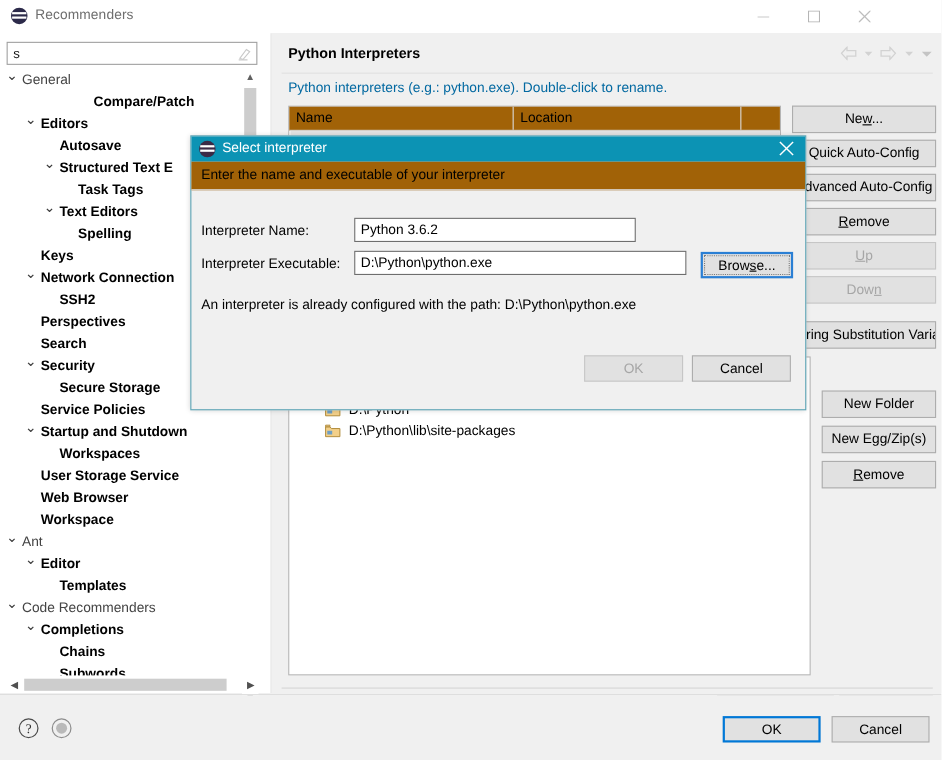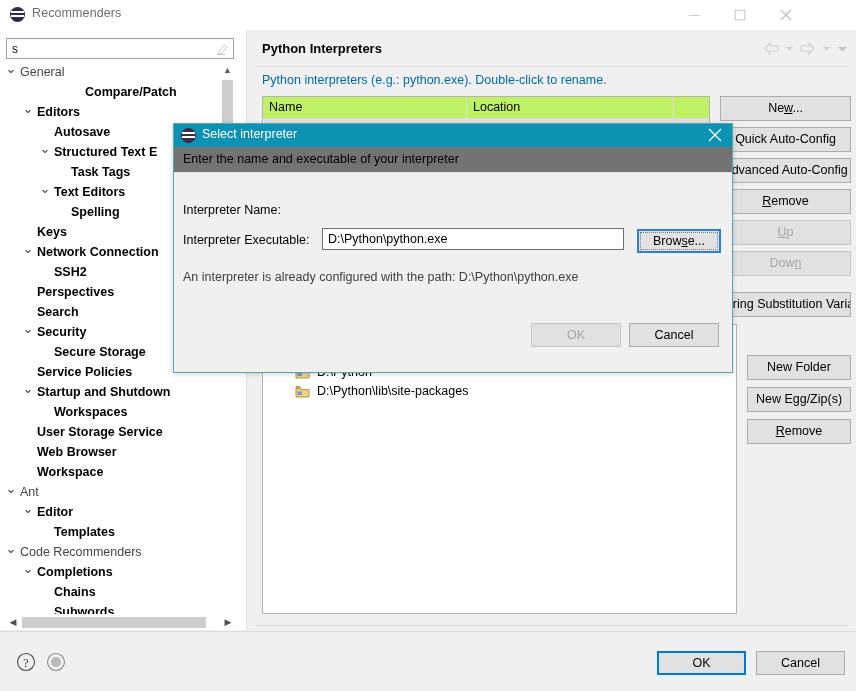--- a/index.html
+++ b/index.html
@@ -230,21 +230,21 @@
     left: 15px; top: 66px;
     width: 448px; height: 223px;
     background: #ffffff;
     border: 1px solid #b4b4b4;
     box-sizing: border-box;
   }
   .thead {
     position: absolute;
     left: 0; top: 0;
     width: 100%; height: 21px;
-    background: #bef264;
+    background: #a16207;
     border-bottom: 1px solid #d8d8d8;
   }
   .th {
     position: absolute;
     top: 0; height: 21px; line-height: 21px;
     font-size: 12.5px;
     color: #000;
     border-right: 1px solid #dcdcdc;
     box-sizing: border-box;
     padding-left: 6px;
@@ -387,21 +387,21 @@
   .modal-title .m-close {
     position: absolute;
     right: 8px; top: 4px;
     width: 16px; height: 16px;
     color: #ffffff;
   }
   .modal-head {
     position: absolute;
     left: 0; top: 23px;
     width: 100%; height: 26px;
-    background: #737373;
+    background: #a16207;
     border-bottom: 1px solid #dedede;
     box-sizing: border-box;
   }
   .modal-head .mh-txt {
     position: absolute;
     left: 9px; top: 5px;
     font-size: 12.5px;
     color: #000;
   }
   .m-label {
@@ -418,21 +418,21 @@
     font-size: 12.5px;
     color: #000;
     padding: 0 0 0 5px;
     line-height: 20px;
     outline: none;
   }
   .m-error {
     position: absolute;
     left: 9px; top: 146px;
     font-size: 12.5px;
-    color: #404040;
+    color: #000000;
   }
   .btn-browse {
     position: absolute;
     left: 463px; top: 105px;
     width: 84px; height: 24px;
     line-height: 20px;
     border: 2px solid #2a7fd4;
     background: #e1e1e1;
   }
   .btn-browse .focus-ring {
@@ -712,20 +712,21 @@
             <line x1="13" y1="1" x2="1" y2="13" stroke="#ffffff" stroke-width="1.3"></line>
           </svg>
       </span>
     </div>
 
     <div class="modal-head">
       <span class="mh-txt">Enter the name and executable of your interpreter</span>
     </div>
 
     <span class="m-label" style="left:9px; top:79px;">Interpreter Name:</span>
+    <input class="m-input" style="left: 148px; top: 74px; width: 256px; height: 22px;" value="Python 3.6.2">
 
     <span class="m-label" style="left:9px; top:109px;">Interpreter Executable:</span>
     <input class="m-input" style="left: 148px; top: 104px; width: 302px; height: 22px;" value="D:\Python\python.exe">
 
     <div class="btn btn-browse">
       <span class="focus-ring"></span><span>Brow<u>s</u>e...</span>
     </div>
 
     <div class="m-error">An interpreter is already configured with the path: D:\Python\python.exe</div>
 

